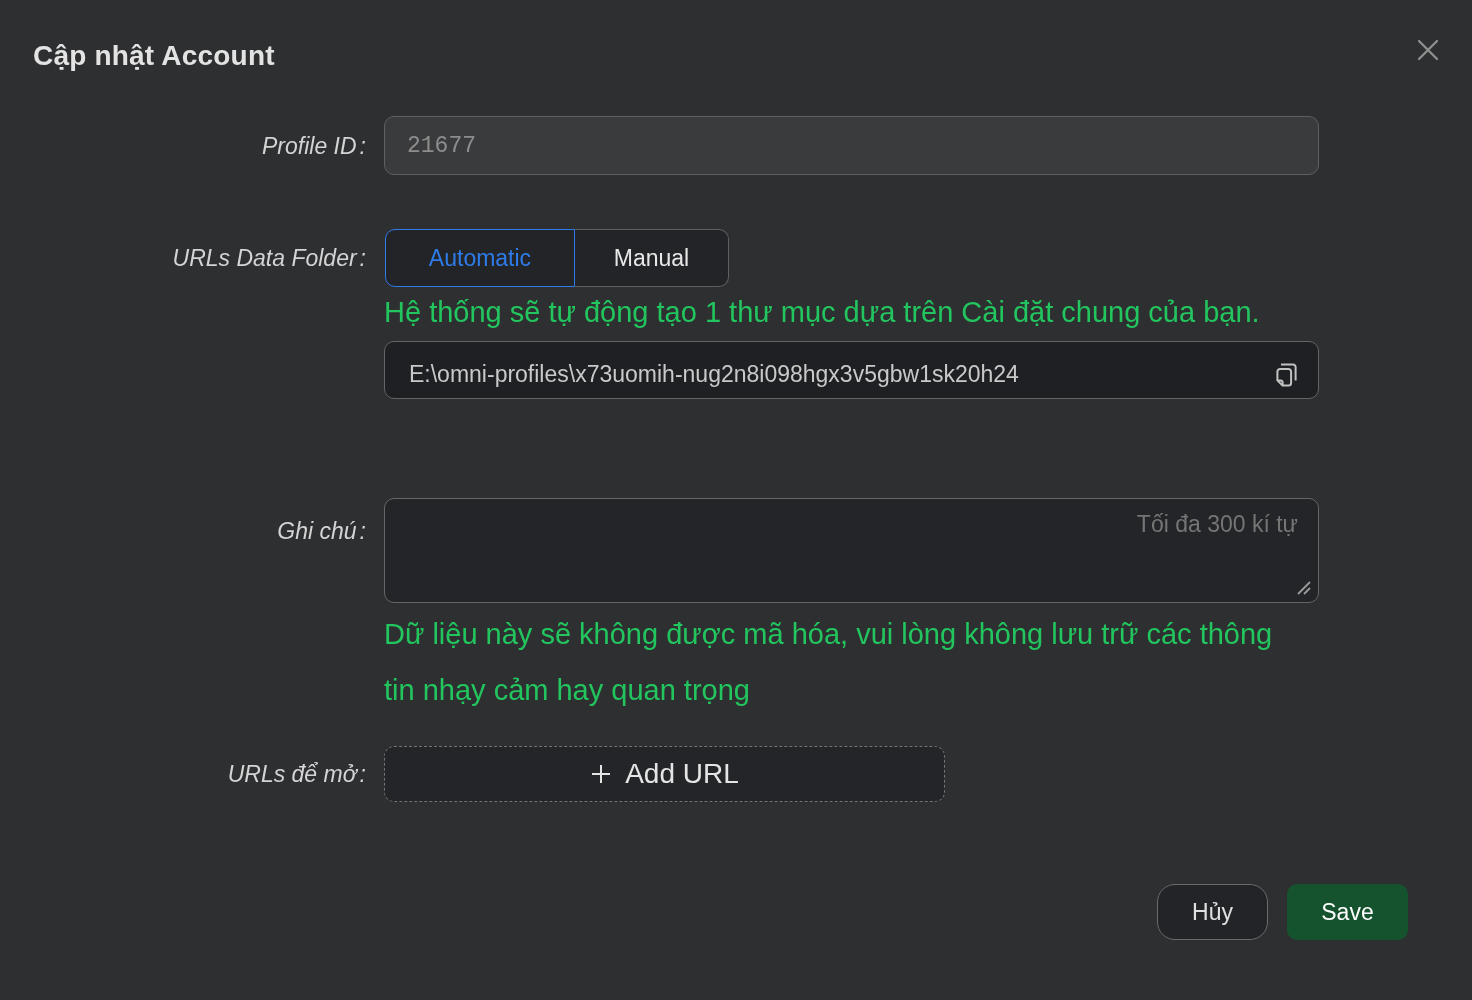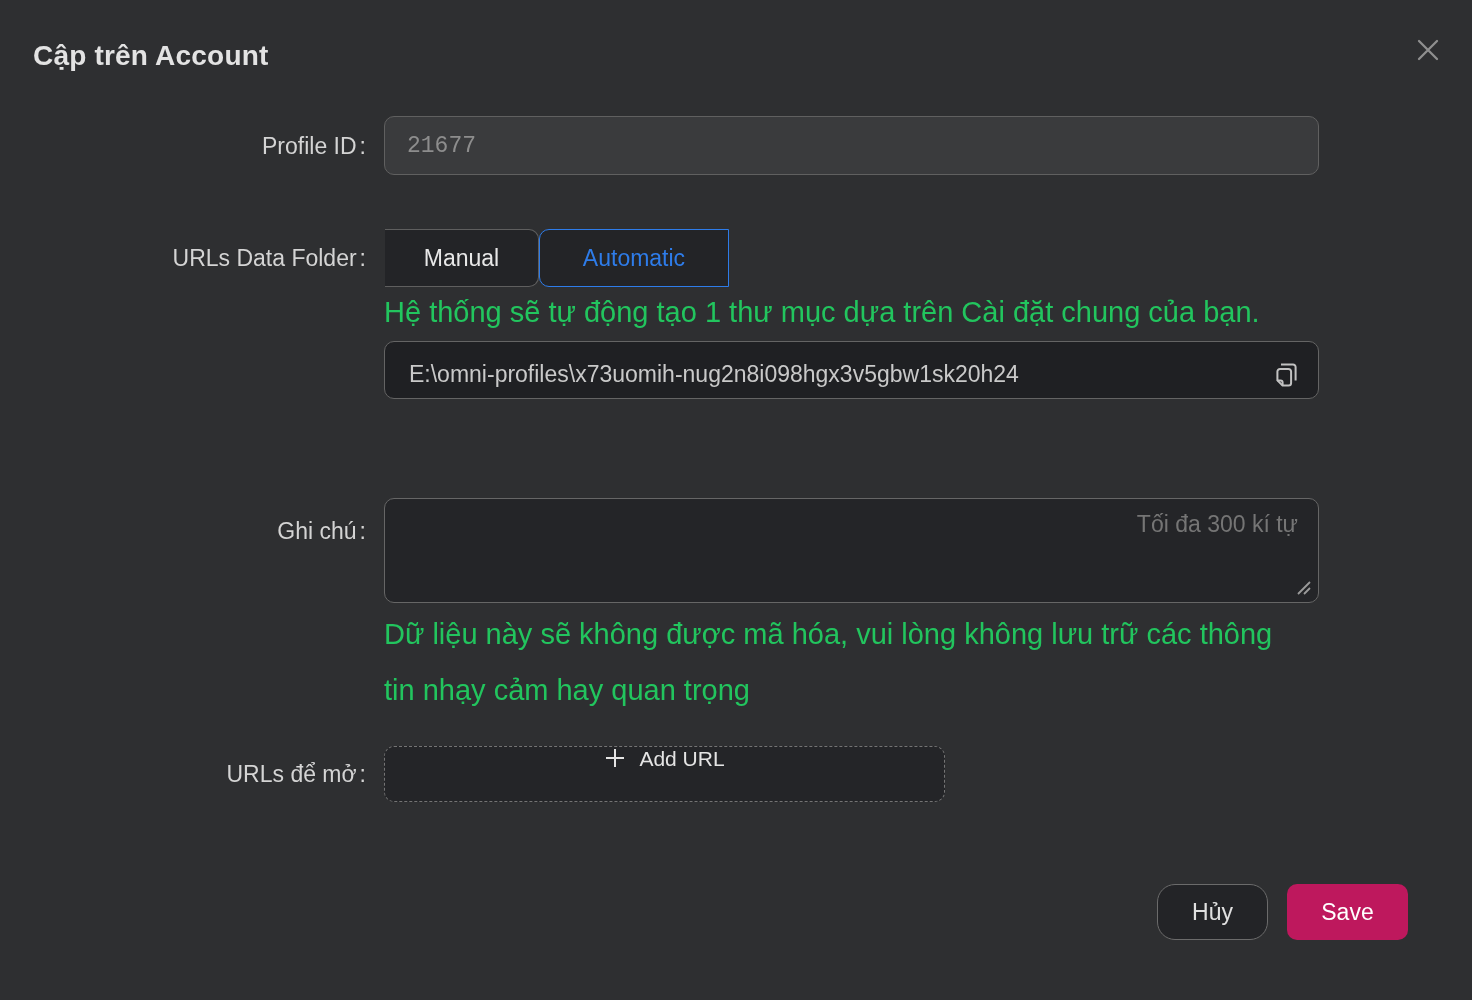--- a/index.html
+++ b/index.html
@@ -20,20 +20,21 @@
   .close-btn {
     position: absolute; left: 1406px; top: 28px; width: 44px; height: 44px;
     background: transparent; border: none; padding: 0; cursor: pointer;
     display: flex; align-items: center; justify-content: center;
   }
 
   .form-label {
     position: absolute; left: 0; width: 366px;
     text-align: right; font-size: 23px; color: #d4d4d4; line-height: 30px;
     white-space: nowrap;
+    font-style: italic;
   }
   .form-label .colon { margin-left: 3px; }
 
   .input-profile {
     position: absolute; left: 384px; top: 116px; width: 935px; height: 59px;
     box-sizing: border-box;
     background: #3a3b3d; border: 1px solid #606060; border-radius: 10px;
     color: #8d8d8d; font-size: 23px; padding: 0 22px;
     font-family: Liberation Mono, monospace; outline: none;
   }
@@ -82,61 +83,61 @@
     color: #e0e0e0; font-size: 23px; padding: 12px 20px;
     font-family: inherit; resize: none; outline: none; text-align: right;
   }
   .note-area::placeholder { color: #757575; opacity: 1; }
   .resize-handle { position: absolute; left: 1294px; top: 578px; pointer-events: none; }
 
   .addurl-btn {
     position: absolute; left: 384px; top: 746px; width: 561px; height: 56px;
     box-sizing: border-box;
     background: #242528; border: 1px dashed #747474; border-radius: 10px;
-    display: flex; justify-content: center; gap: 13px;
-    color: #e4e4e4; font-size: 21px; cursor: pointer;
+    display: flex; align-items: center; justify-content: center; gap: 13px;
+    color: #e4e4e4; font-size: 28px; cursor: pointer;
   }
 
   .cancel-btn {
     position: absolute; left: 1157px; top: 884px; width: 111px; height: 56px;
     box-sizing: border-box;
     background: #232427; border: 1px solid #6b6b6b; border-radius: 18px;
     color: #e0e0e0; font-size: 23px; font-family: inherit; cursor: pointer;
   }
   .save-btn {
     position: absolute; left: 1287px; top: 884px; width: 121px; height: 56px;
     box-sizing: border-box;
-    background: #be185d; border: none; border-radius: 10px;
+    background: #14532d; border: none; border-radius: 10px;
     color: #ffffff; font-size: 23px; font-family: inherit; cursor: pointer;
   }
 </style>
 </head>
 <body>
 
 <div class="stage">
 
-  <div class="dialog-title">Cập trên Account</div>
+  <div class="dialog-title">Cập nhật Account</div>
 
   <button class="close-btn">
     <svg width="28" height="28" viewBox="0 0 28 28">
       <path d="M5 5 L23 23 M23 5 L5 23" stroke="#8f8f8f" stroke-width="2.3" fill="none" stroke-linecap="round"></path>
     </svg>
   </button>
 
   <div class="form-label" style="top:131px">
     <span>Profile ID</span><span class="colon">:</span>
   </div>
   <input class="input-profile" disabled="" value="21677" style="">
 
   <div class="form-label" style="top:243px">
     <span>URLs Data Folder</span><span class="colon">:</span>
   </div>
   <div class="radio-group">
+    <div class="radio-btn active">Automatic</div>
     <div class="radio-btn inactive">Manual</div>
-    <div class="radio-btn active">Automatic</div>
   </div>
   <div class="helper-text helper-1">Hệ thống sẽ tự động tạo 1 thư mục dựa trên Cài đặt chung của bạn.</div>
 
   <div class="path-field">
     <span class="path-text">E:\omni-profiles\x73uomih-nug2n8i098hgx3v5gbw1sk20h24</span>
     <button class="copy-btn">
       <svg width="34" height="34" viewBox="0 0 34 34">
         <path d="M13 6.5 H25 a2.6 2.6 0 0 1 2.6 2.6 V22.5" fill="none" stroke="#c2c2c2" stroke-width="2"></path>
         <path d="M12 11 H20.5 A2.6 2.6 0 0 1 23.1 13.6 V25 A2.6 2.6 0 0 1 20.5 27.6 H14.6 L9.4 22.4 V13.6 A2.6 2.6 0 0 1 12 11 Z" fill="none" stroke="#c2c2c2" stroke-width="2" stroke-linejoin="round"></path>
         <path d="M14.6 27.6 V24.4 A2 2 0 0 0 12.6 22.4 H9.4" fill="none" stroke="#c2c2c2" stroke-width="2" stroke-linejoin="round"></path>

